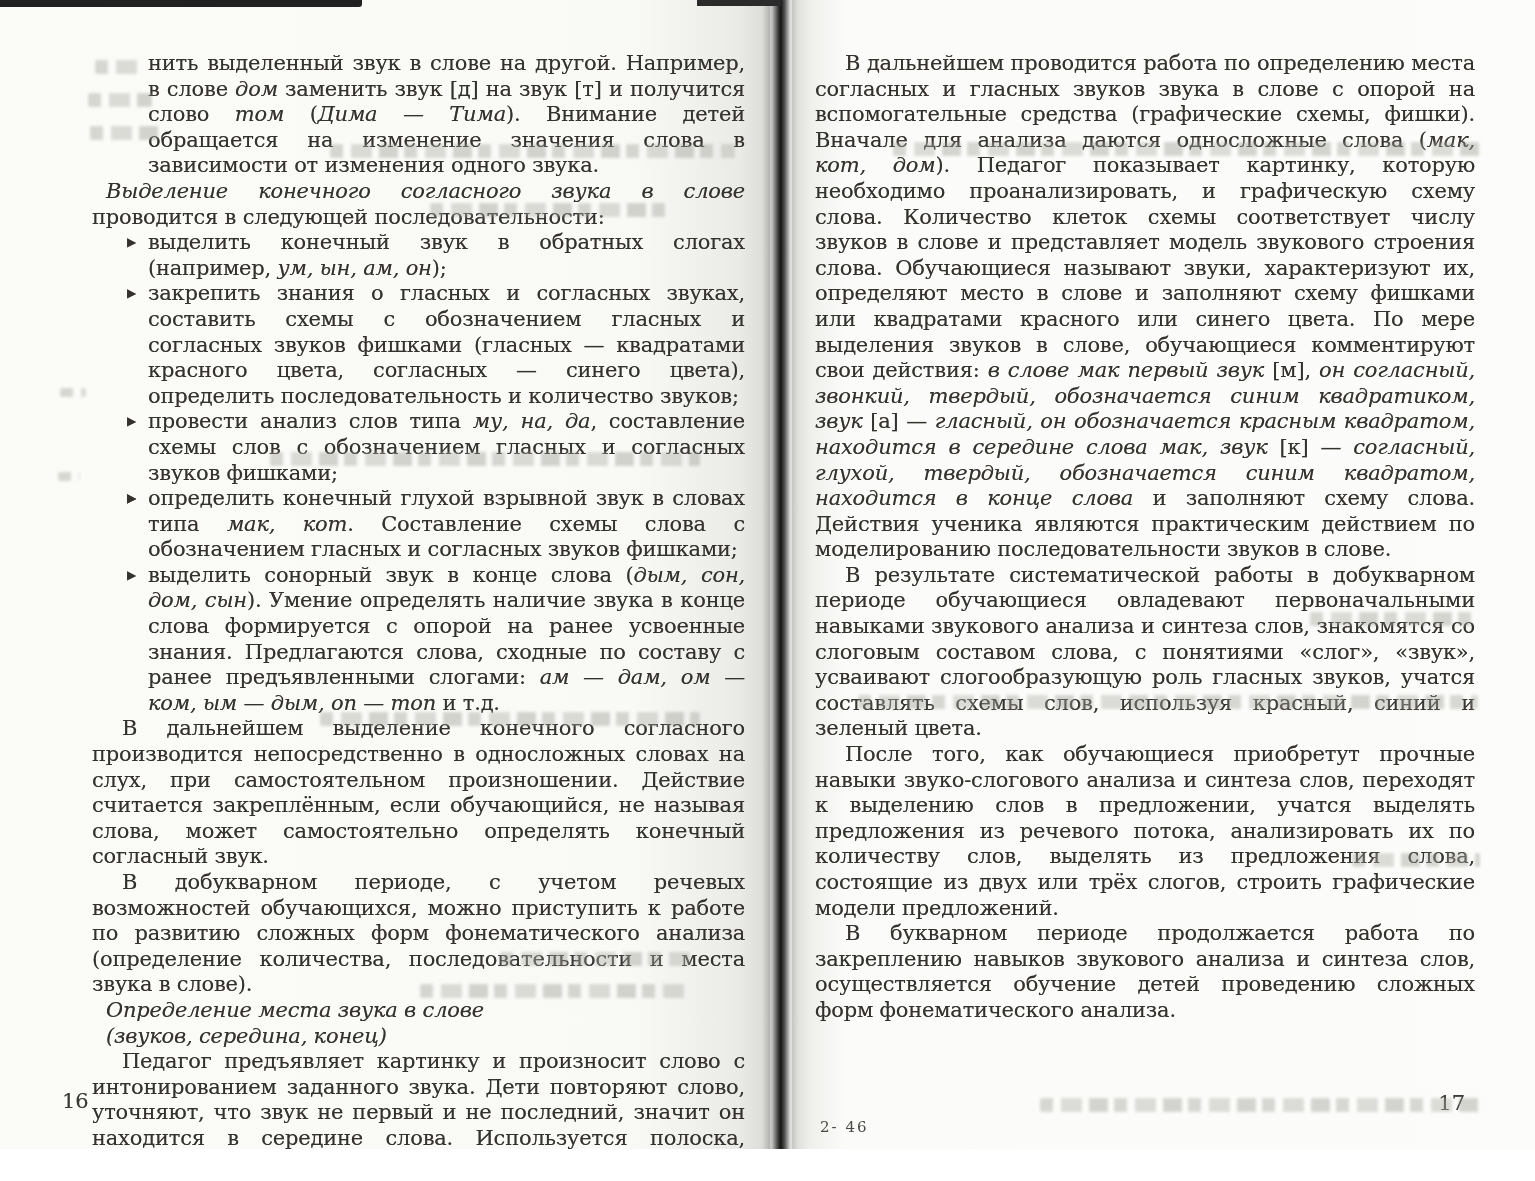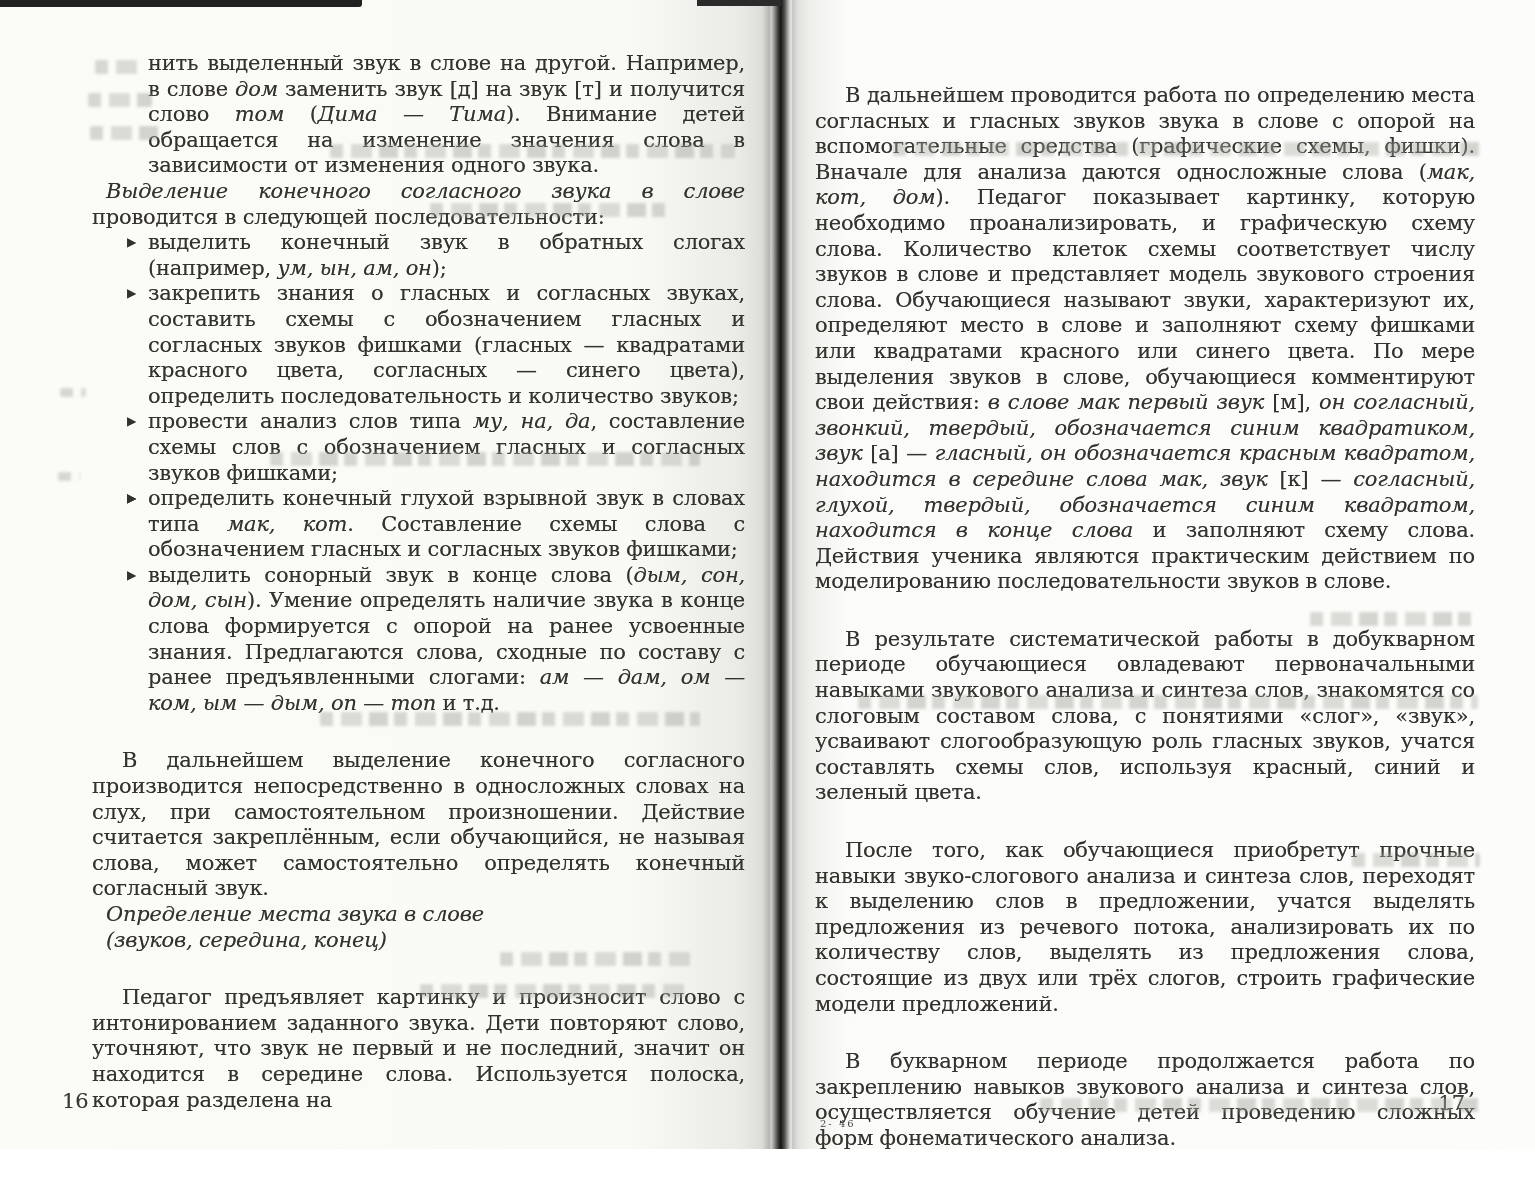--- a/index.html
+++ b/index.html
@@ -29,32 +29,32 @@
   .textblock {
     position:absolute; top:51px; color:#34322d;
     font-size:21px; line-height:25.6px; text-align:justify;
     letter-spacing:-0.2px;
     text-shadow:0 0 0.5px rgba(52,50,45,.55);
   }
   #left-text  { left:92px; width:653px; }
   #right-text { left:23px; width:660px; }
   .para { margin:0; }
   .it { font-style:italic; }
-  .indent   { text-indent:30px;margin-top:32px; }
+  .indent   { text-indent:30px; }
   .h-indent { text-indent:14px; }
   .hang        { padding-left:56px; }
   .bullet-para { padding-left:56px; position:relative; }
   .bullet-glyph {
     position:absolute; left:35px; top:6px;
     font-size:12px; line-height:1; color:#34322d;
   }
   .pagenum { position:absolute; font-size:21px; color:#3b3933; text-shadow:0 0 .5px rgba(52,50,45,.5); }
   #pagenum-left  { left:62px;  bottom:36px; }
   #pagenum-right { right:70px; bottom:34px; }
-  #printer-mark  { position:absolute; left:28px; bottom:20px; font-size:10px; color:#4a4842; letter-spacing:2px; }
+  #printer-mark  { position:absolute; left:28px; bottom:13px; font-size:15px; color:#4a4842; letter-spacing:2px; }
   .edge-strip { position:absolute; background:#212121; }
   #top-strip-left { left:0;   top:0; width:362px; height:7px; border-radius:0 0 3px 0; }
   #top-strip-mid  { left:697px; top:0; width:84px; height:6px; background:#2b2b2b; }
   .smudge {
     position:absolute; height:14px; border-radius:2px;
     filter:blur(1.6px); opacity:.42;
     background:repeating-linear-gradient(90deg,
       #a6a69e 0 13px, rgba(0,0,0,0) 13px 21px,
       #b1b1a9 21px 42px, rgba(0,0,0,0) 42px 49px,
       #9e9e96 49px 68px, rgba(0,0,0,0) 68px 74px);
@@ -69,20 +69,21 @@
     <div id="left-text" class="textblock">
         <p class="para hang"><span>нить выделенный звук в слове на другой. Например, в слове </span><span class="it">дом</span><span> заменить звук [д] на звук [т] и получится слово </span><span class="it">том</span><span> (</span><span class="it">Дима — Тима</span><span>). Внимание детей обращается на изменение значения слова в зависимости от изменения одного звука.</span></p>
         <p class="para h-indent"><span class="it">Выделение конечного согласного звука в слове</span><span> проводится в следующей последовательности:</span></p>
         <p class="para bullet-para"><span class="bullet-glyph">▶</span><span>выделить конечный звук в обратных слогах (например, </span><span class="it">ум, ын, ам, он</span><span>);</span></p>
         <p class="para bullet-para"><span class="bullet-glyph">▶</span><span>закрепить знания о гласных и согласных звуках, составить схемы с обозначением гласных и согласных звуков фишками (гласных — квадратами красного цвета, согласных — синего цвета), определить последовательность и количество звуков;</span></p>
         <p class="para bullet-para"><span class="bullet-glyph">▶</span><span>провести анализ слов типа </span><span class="it">му, на, да</span><span>, составление схемы слов с обозначением гласных и согласных звуков фишками;</span></p>
         <p class="para bullet-para"><span class="bullet-glyph">▶</span></p>
         <p class="para bullet-para"><span class="bullet-glyph">▶</span><span>определить конечный глухой взрывной звук в словах типа </span><span class="it">мак, кот</span><span>. Составление схемы слова с обозначением гласных и согласных звуков фишками;</span></p>
         <p class="para bullet-para"><span class="bullet-glyph">▶</span><span>выделить сонорный звук в конце слова (</span><span class="it">дым, сон, дом, сын</span><span>). Умение определять наличие звука в конце слова формируется с опорой на ранее усвоенные знания. Предлагаются слова, сходные по составу с ранее предъявленными слогами: </span><span class="it">ам — дам, ом — ком, ым — дым, оп — топ</span><span> и т.д.</span></p>
         <p class="para indent"><span>В дальнейшем выделение конечного согласного производится непосредственно в односложных словах на слух, при самостоятельном произношении. Действие считается закреплённым, если обучающийся, не называя слова, может самостоятельно определять конечный согласный звук.</span></p>
+        <p class="para indent"><span>В добукварном периоде, с учетом речевых возможностей обучающихся, можно приступить к работе по развитию сложных форм фонематического анализа (определение количества, последовательности и места звука в слове).</span></p>
         <p class="para h-indent"><span class="it">Определение места звука в слове</span></p>
         <p class="para h-indent"><span class="it">(звуков, середина, конец)</span></p>
         <p class="para indent"><span>Педагог предъявляет картинку и произносит слово с интонированием заданного звука. Дети повторяют слово, уточняют, что звук не первый и не последний, значит он находится в середине слова. Используется полоска, которая разделена на</span></p>
       </div>
     <div id="pagenum-left" class="pagenum">16</div>
   </div>
 
   <div id="page-right" class="page">
     <div id="right-text" class="textblock">
         <p class="para indent"><span>В дальнейшем проводится работа по определению места согласных и гласных звуков звука в слове с опорой на вспомогательные средства (графические схемы, фишки). Вначале для анализа даются односложные слова (</span><span class="it">мак, кот, дом</span><span>). Педагог показывает картинку, которую необходимо проанализировать, и графическую схему слова. Количество клеток схемы соответствует числу звуков в слове и представляет модель звукового строения слова. Обучающиеся называют звуки, характеризуют их, определяют место в слове и заполняют схему фишками или квадратами красного или синего цвета. По мере выделения звуков в слове, обучающиеся комментируют свои действия: </span><span class="it">в слове мак первый звук</span><span> [м], </span><span class="it">он согласный, звонкий, твердый, обозначается синим квадратиком, звук</span><span> [а] — </span><span class="it">гласный, он обозначается красным квадратом, находится в середине слова мак, звук</span><span> [к] — </span><span class="it">согласный, глухой, твердый, обозначается синим квадратом, находится в конце слова</span><span> и заполняют схему слова. Действия ученика являются практическим действием по моделированию последовательности звуков в слове.</span></p>

